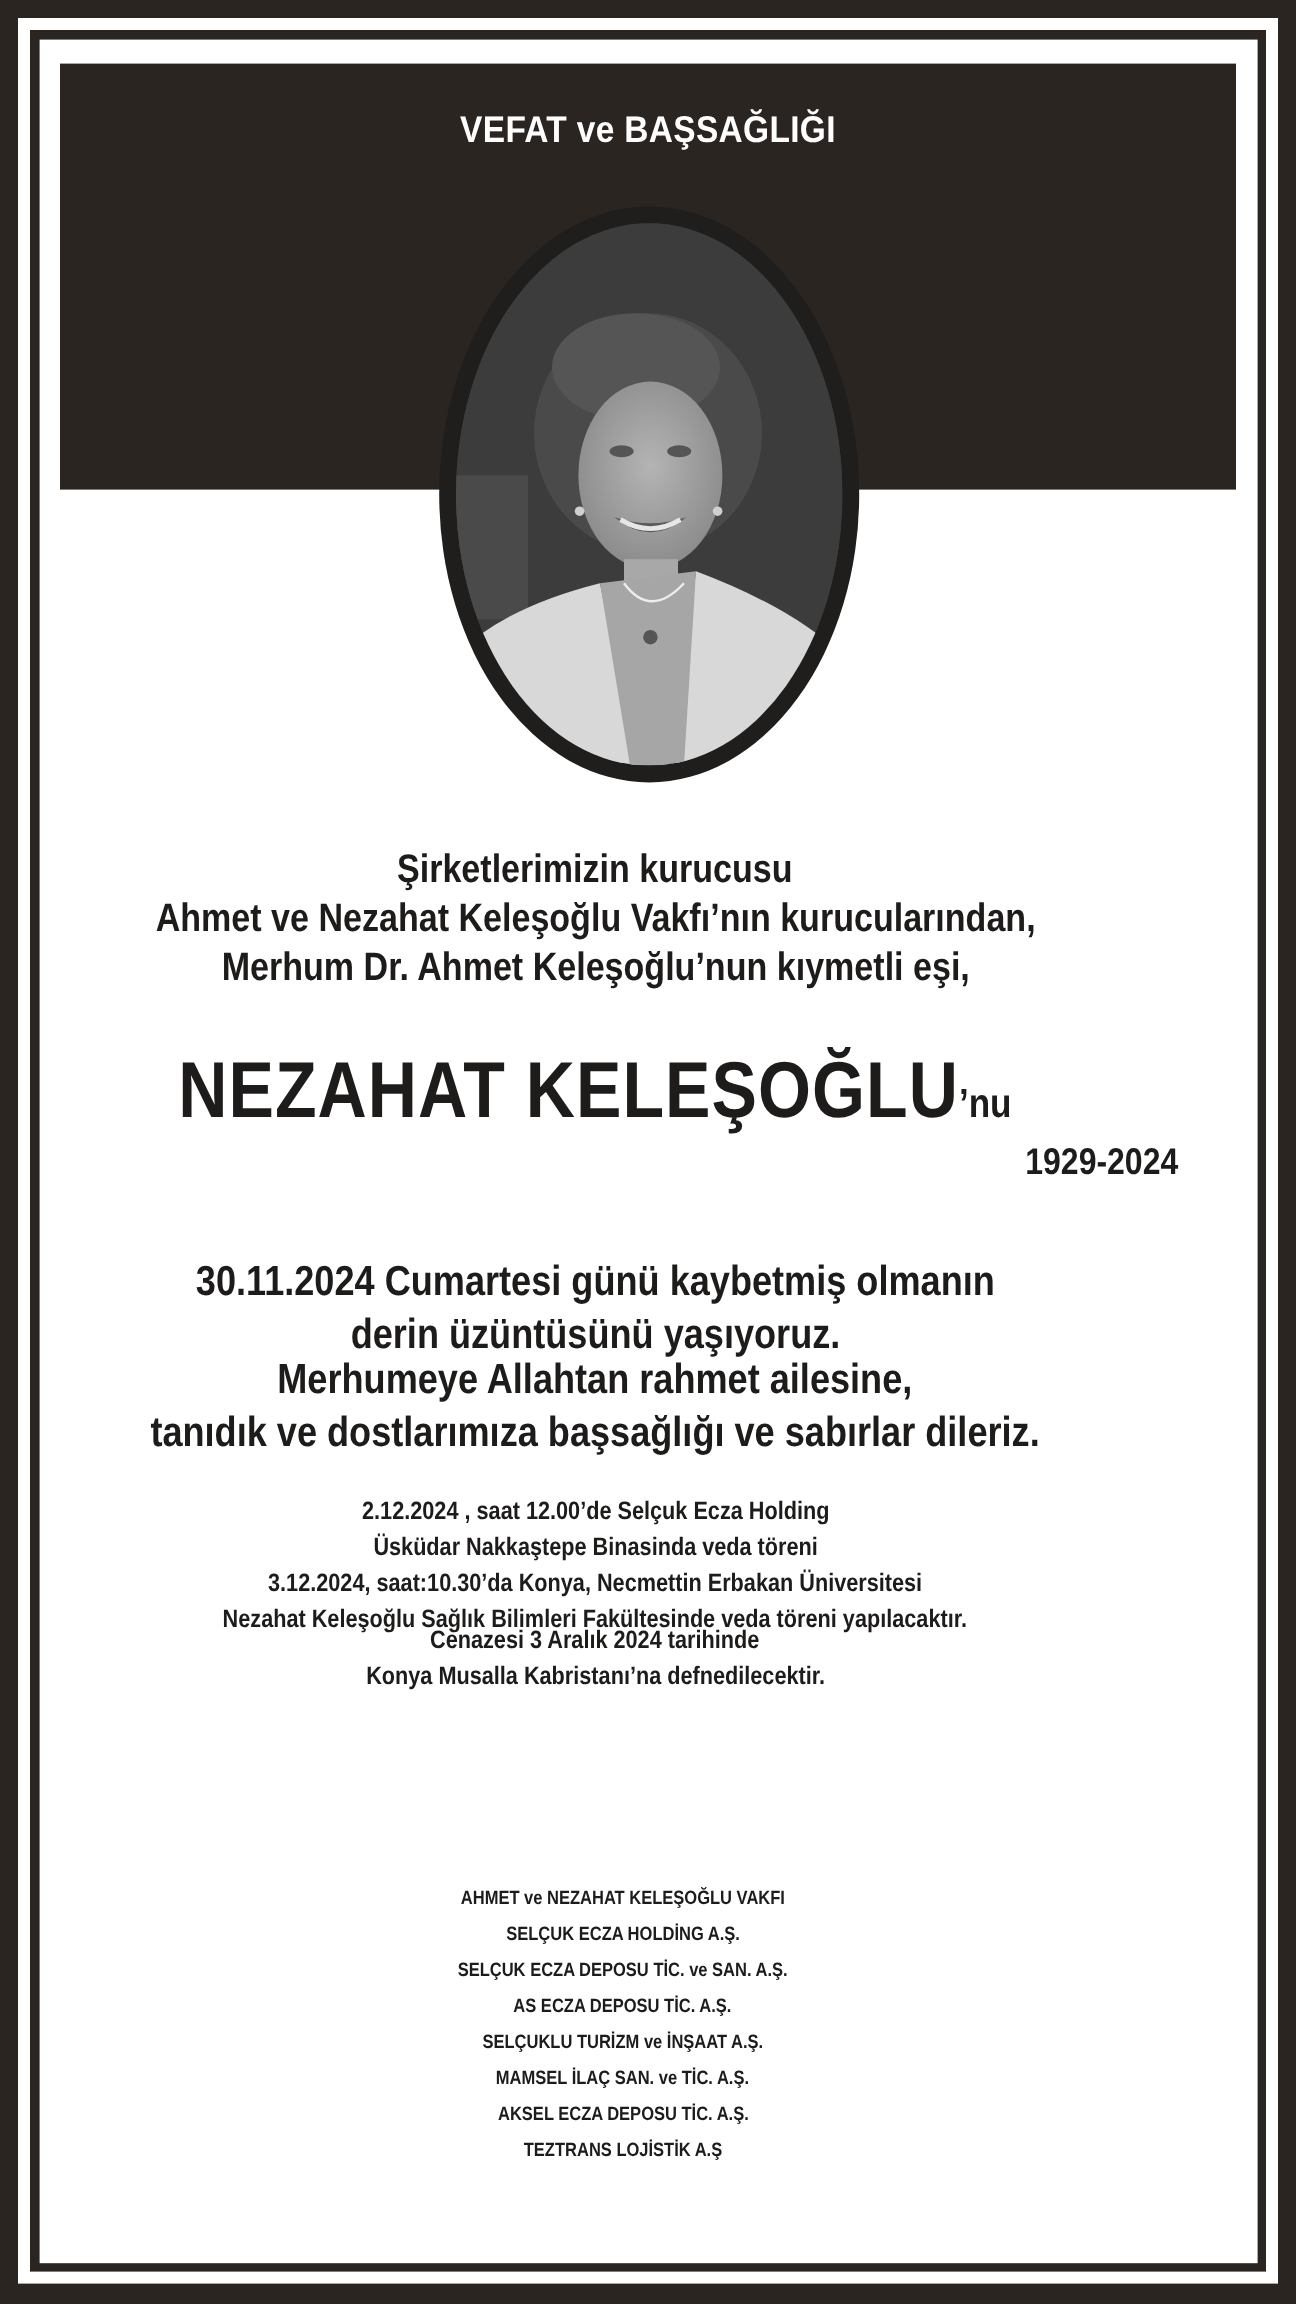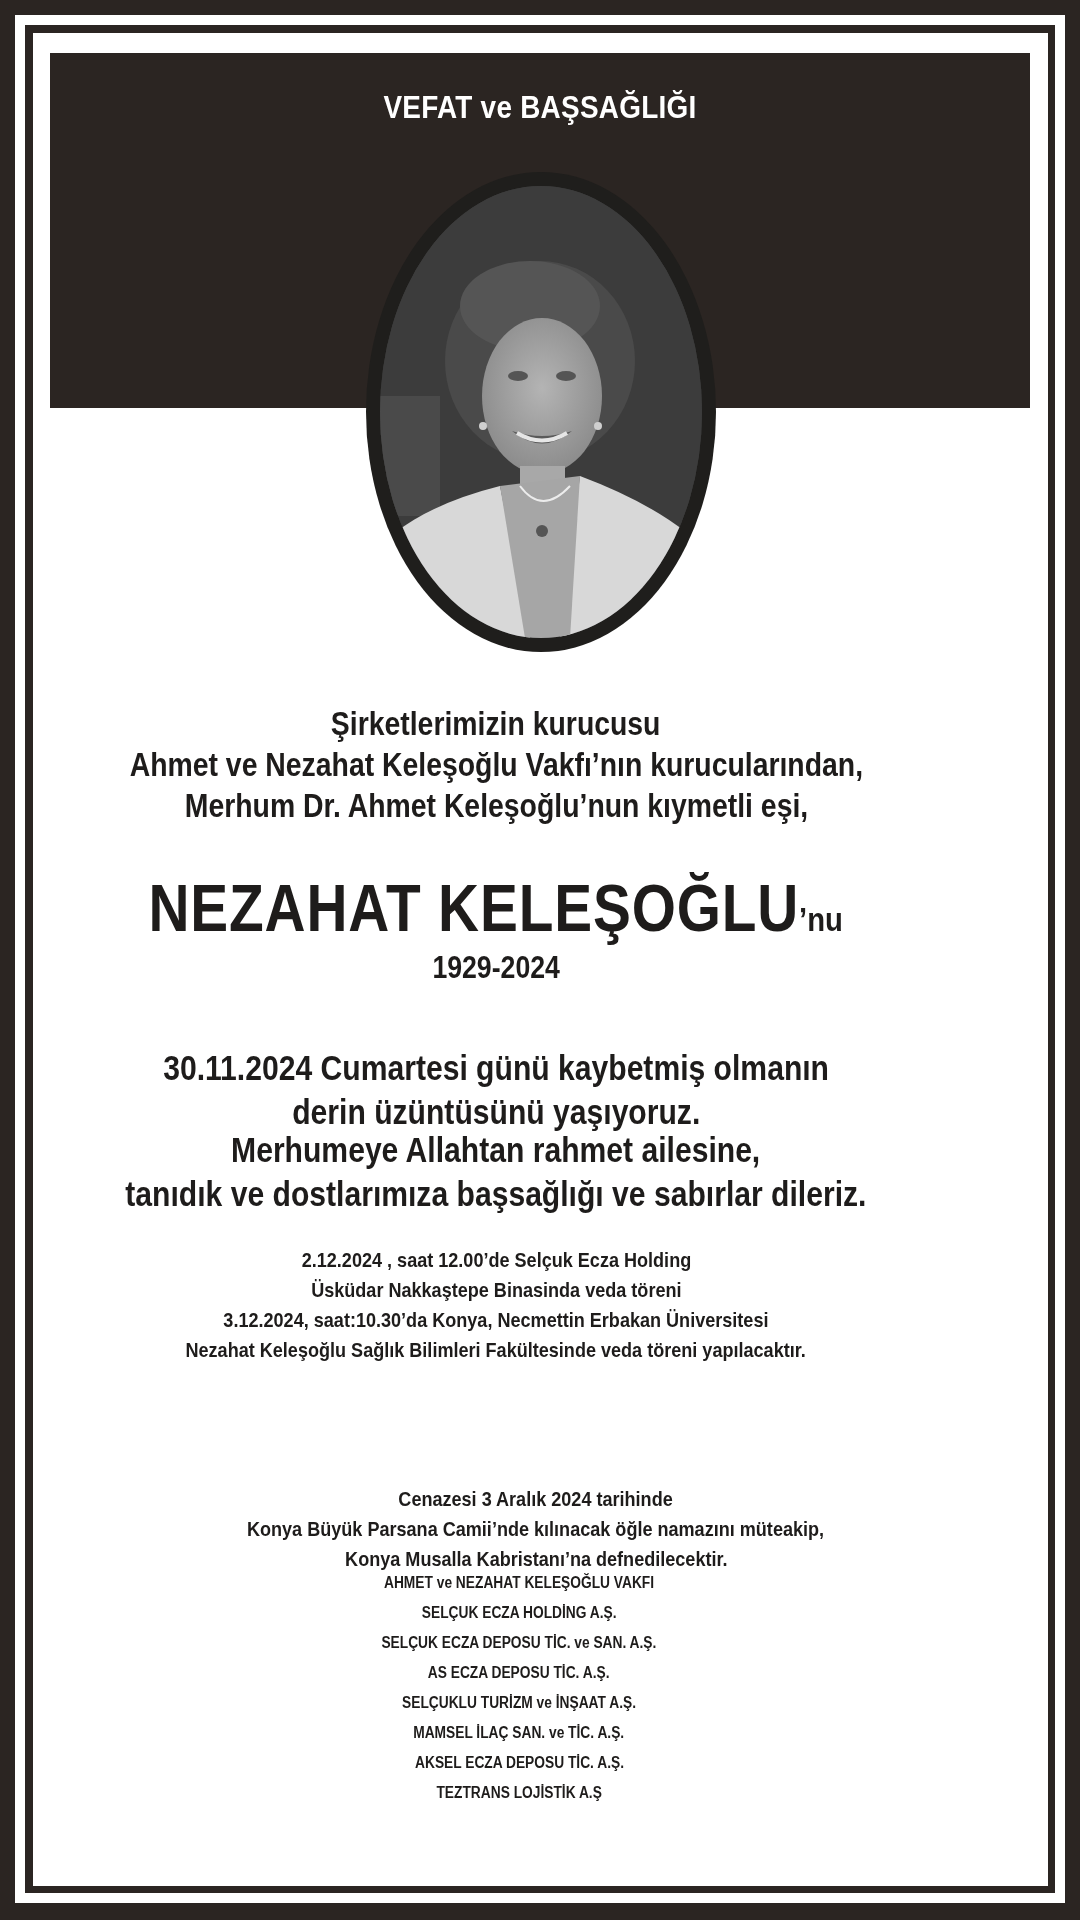--- a/index.html
+++ b/index.html
@@ -26,25 +26,25 @@
     position: absolute; left: 14px; top: 14px; width: 322px; height: 452px; border-radius: 50%;
     overflow: hidden; background: #3b3b3b;
   }
   .portrait-inner svg { display: block; }
   .block { position: absolute; left: 0; width: 992px; text-align: center; font-weight: bold; }
   .block .line { display: block; white-space: nowrap; }
   .narrow { display: inline-block; transform: scaleX(0.86); transform-origin: center; }
   .intro { top: 703px; font-size: 33px; line-height: 41px; }
   .name { top: 870px; font-size: 66px; line-height: 76px; letter-spacing: 1px; }
   .name .suffix { font-size: 34px; letter-spacing: 0; }
-  .years { top: 950px; font-size: 31px; line-height: 36px; }
+  .years { top: 950px; font-size: 31px; line-height: 36px; text-align: right; }
   .loss { top: 1046px; font-size: 35px; line-height: 44px; }
   .condolence { top: 1128px; font-size: 35px; line-height: 44px; }
   .ceremony { top: 1245px; font-size: 21px; line-height: 30px; }
-  .burial { top: 1484px; font-size: 21px; line-height: 30px; padding-left: 40px; }
+  .burial { top: 1352px; font-size: 21px; line-height: 30px; }
   .signatories { top: 1568px; font-size: 16px; line-height: 30px; margin-left: 23px; }
 </style>
 </head>
 <body>
 
 <div class="ring-white"></div>
 <div class="ring-dark"></div>
 <div class="panel"></div>
 
 <div class="header-box"></div>
@@ -117,21 +117,20 @@
 
 <div class="block ceremony">
   <span class="line"><span class="narrow">2.12.2024 , saat 12.00’de Selçuk Ecza Holding</span></span>
   <span class="line"><span class="narrow">Üsküdar Nakkaştepe Binasinda veda töreni</span></span>
   <span class="line"><span class="narrow">3.12.2024, saat:10.30’da Konya, Necmettin Erbakan Üniversitesi</span></span>
   <span class="line"><span class="narrow">Nezahat Keleşoğlu Sağlık Bilimleri Fakültesinde veda töreni yapılacaktır.</span></span>
 </div>
 
 <div class="block burial">
   <span class="line"><span class="narrow">Cenazesi 3 Aralık 2024 tarihinde</span></span>
-  <span class="line"><span class="narrow">Konya Büyük Parsana Camii’nde kılınacak öğle namazını müteakip,</span></span>
   <span class="line"><span class="narrow">Konya Musalla Kabristanı’na defnedilecektir.</span></span>
 </div>
 
 <div class="block signatories">
   <span class="line"><span class="narrow">AHMET ve NEZAHAT KELEŞOĞLU VAKFI</span></span>
   <span class="line"><span class="narrow">SELÇUK ECZA HOLDİNG A.Ş.</span></span>
   <span class="line"><span class="narrow">SELÇUK ECZA DEPOSU TİC. ve SAN. A.Ş.</span></span>
   <span class="line"><span class="narrow">AS ECZA DEPOSU TİC. A.Ş.</span></span>
   <span class="line"><span class="narrow">SELÇUKLU TURİZM ve İNŞAAT A.Ş.</span></span>
   <span class="line"><span class="narrow">MAMSEL İLAÇ SAN. ve TİC. A.Ş.</span></span>

